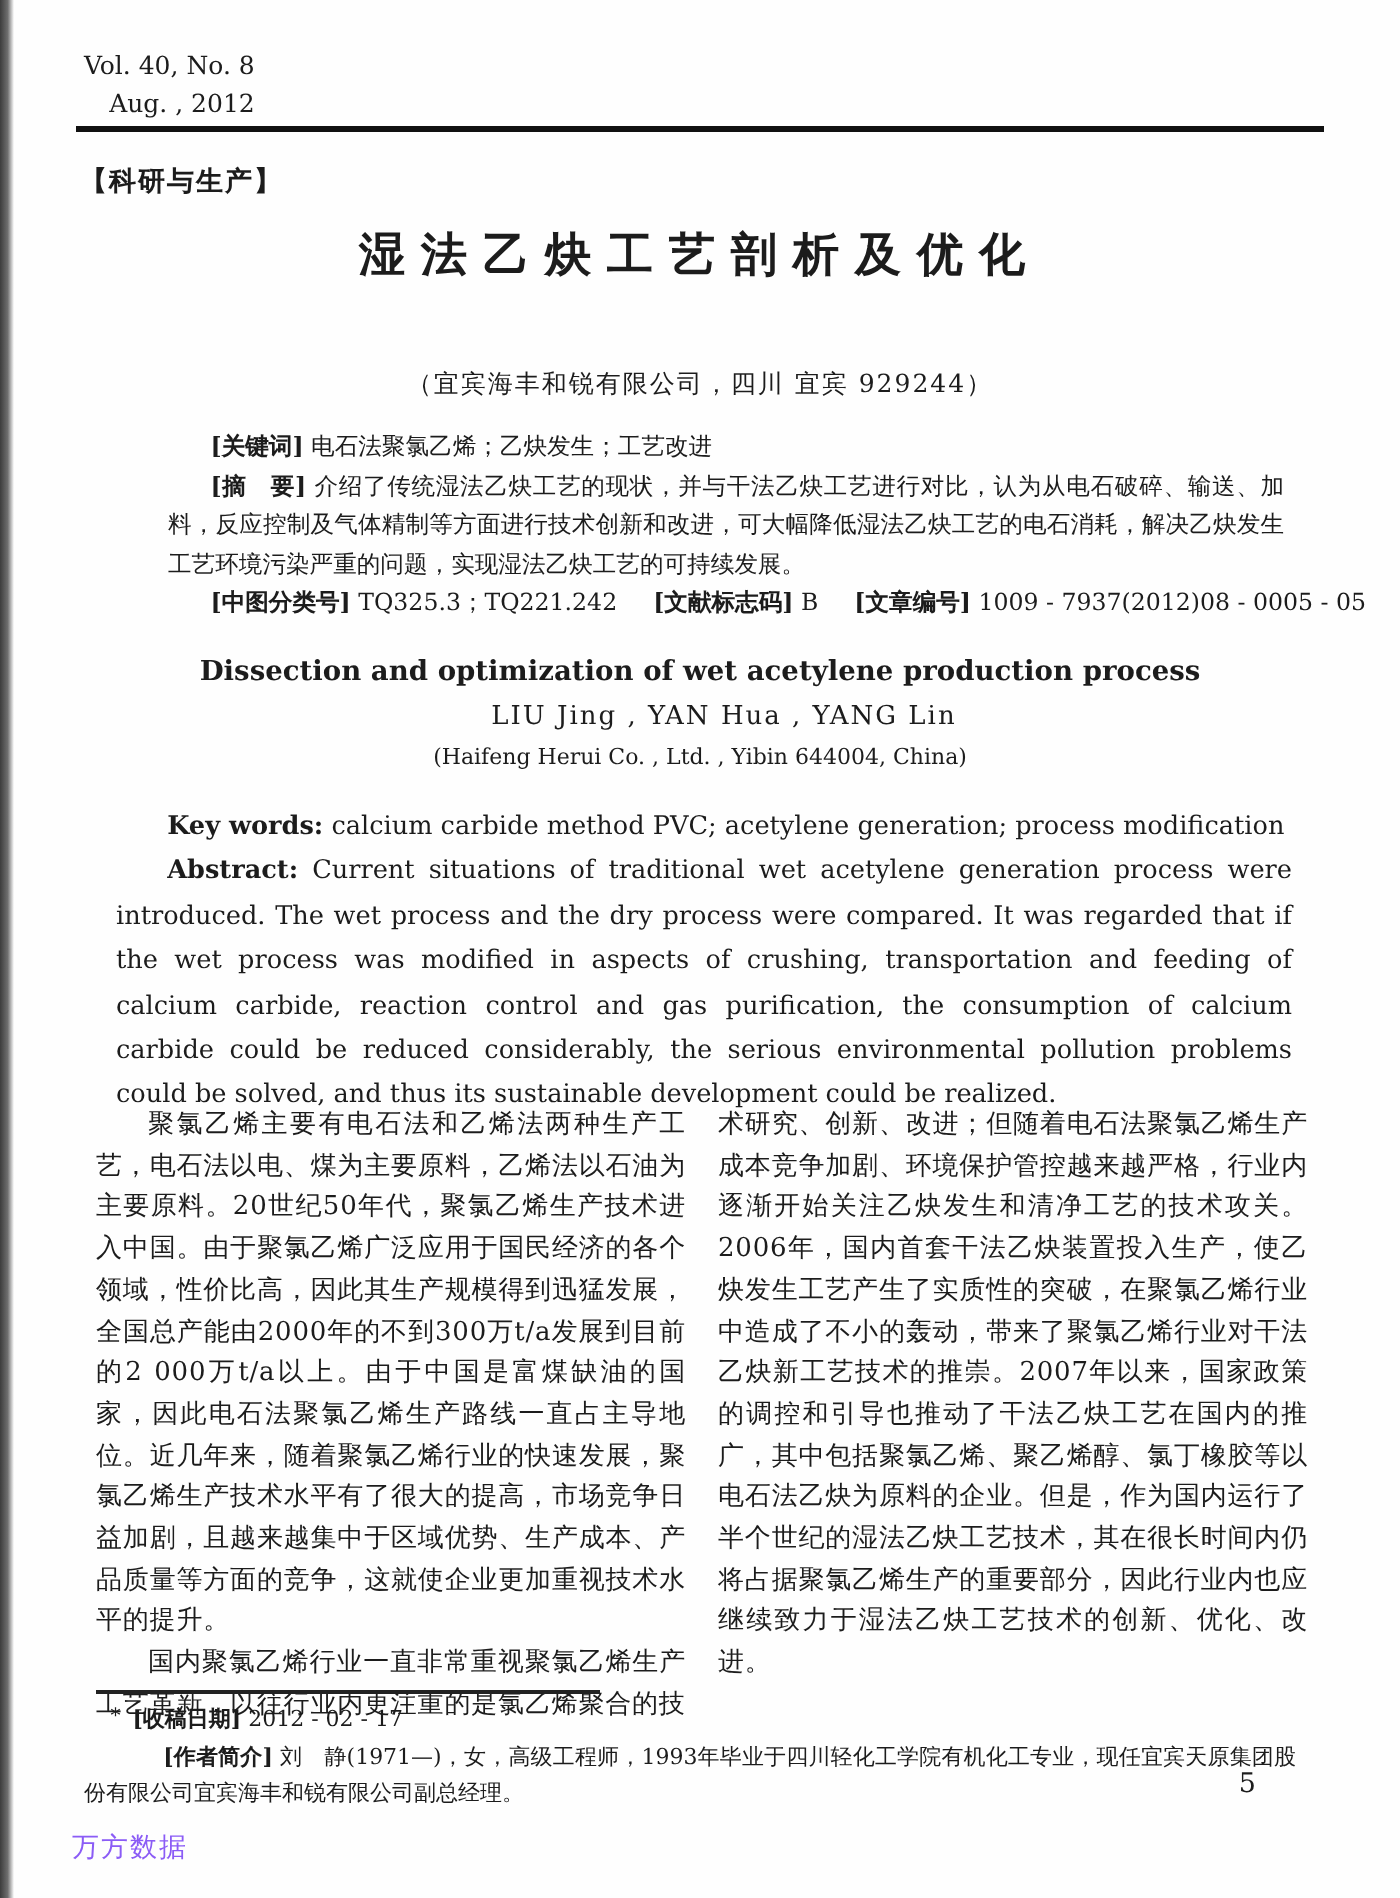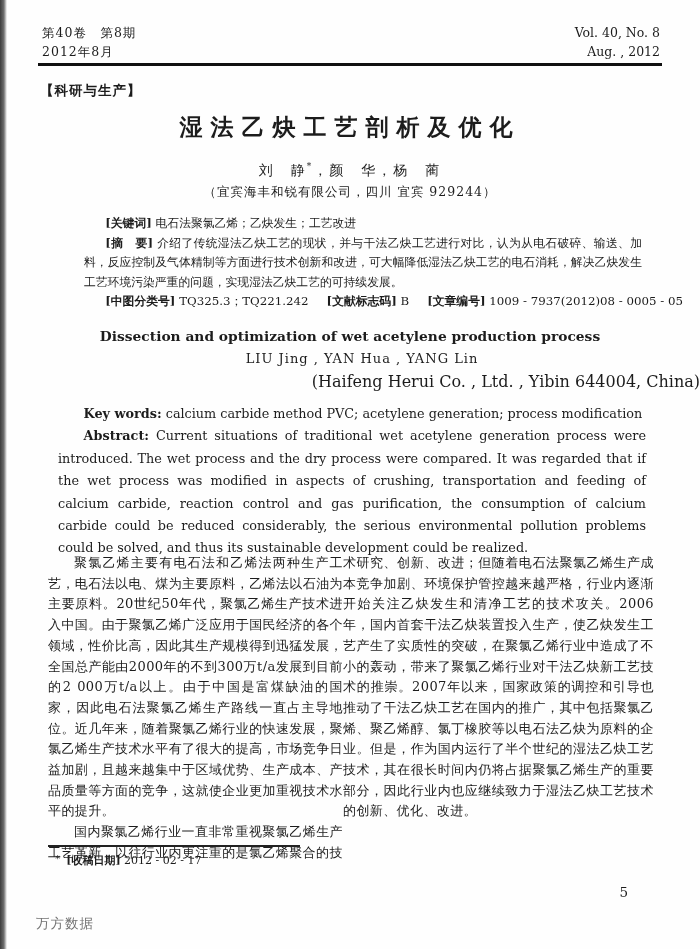--- a/index.html
+++ b/index.html
@@ -64,32 +64,32 @@
   .eng-title{
     position:absolute;top:328px;left:0;width:100%;
     text-align:center;font-size:13.8px;font-weight:bold;margin:0;
   }
   .eng-authors{
     position:absolute;top:351px;left:0;width:100%;
     text-align:center;font-size:13px;letter-spacing:1px;padding-left:12px;
   }
   .eng-affil{
     position:absolute;top:372px;left:0;width:100%;
-    text-align:right;font-size:16px;
+    text-align:center;font-size:11px;
   }
   .eng-pars{
     position:absolute;top:403px;left:58px;right:54px;
     font-size:12.8px;line-height:22.4px;text-align:justify;
   }
   .eng-pars p{margin:0;text-indent:2em;}
   .eng-pars .lbl{font-weight:bold;}
   
   .columns{
     position:absolute;top:553px;left:48px;right:46px;
-    display:flex;
+    display:flex;gap:16px;
   }
   .col{font-size:13px;line-height:20.7px;text-align:justify;letter-spacing:.4px;}
   .col.left{width:295px;flex:none;}
   .col.right{flex:1;}
   .col p{margin:0;}
   .col p.indent{text-indent:2em;}
   
   .foot-rule{
     position:absolute;top:845px;left:48px;width:252px;height:1.5px;background:#222;
   }
@@ -99,47 +99,42 @@
   }
   .footnote p{margin:0;}
   .footnote .lbl{font-weight:bold;}
   .foot-received{text-indent:1.2em;}
   .foot-received .star{font-size:10px;vertical-align:2px;margin-right:6px;}
   .foot-bio{text-indent:3.6em;}
   .page-number{
     position:absolute;top:884px;right:72px;font-size:13.5px;
   }
   .watermark{
-    position:absolute;top:915px;left:36px;font-size:13.5px;color:#737373;
+    position:absolute;top:915px;left:36px;font-size:13.5px;color:#8b5cf6;
     font-family:"DejaVu Sans","Liberation Sans",sans-serif;letter-spacing:1px;
   }
 </style>
 </head>
 <body>
 
 <div class="page">
   <div class="scan-edge"></div>
 
   <div class="header">
-    <div class="h-left">
-      <div>第40卷　第8期</div>
-      <div>2012年8月</div>
-    </div>
     <div class="h-right">
       <div>Vol. 40, No. 8</div>
       <div>Aug. , 2012</div>
     </div>
   </div>
   <div class="header-rule"></div>
 
   <div class="badge">【科研与生产】</div>
 
   <h1 class="title-cn">湿法乙炔工艺剖析及优化</h1>
 
-  <div class="authors-cn"><span>刘　静</span><sup>*</sup><span>，颜　华，杨　蔺</span></div>
 
   <div class="affil-cn">（宜宾海丰和锐有限公司，四川 宜宾 929244）</div>
 
   <div class="meta-block">
     <p class="meta-kw"><span class="lbl">[关键词]</span><span> 电石法聚氯乙烯；乙炔发生；工艺改进</span></p>
     <p class="meta-abs"><span class="lbl">[摘　要]</span><span> 介绍了传统湿法乙炔工艺的现状，并与干法乙炔工艺进行对比，认为从电石破碎、输送、加料，反应控制及气体精制等方面进行技术创新和改进，可大幅降低湿法乙炔工艺的电石消耗，解决乙炔发生工艺环境污染严重的问题，实现湿法乙炔工艺的可持续发展。</span></p>
     <p class="meta-class"><span class="grp"><span class="lbl">[中图分类号]</span><span> TQ325.3；TQ221.242</span></span><span class="grp"><span class="lbl">[文献标志码]</span><span> B</span></span><span class="grp"><span class="lbl">[文章编号]</span><span> 1009 - 7937(2012)08 - 0005 - 05</span></span></p>
   </div>
 
   <h2 class="eng-title">Dissection and optimization of wet acetylene production process</h2>
@@ -157,17 +152,18 @@
       <p class="indent">国内聚氯乙烯行业一直非常重视聚氯乙烯生产工艺革新，以往行业内更注重的是氯乙烯聚合的技</p>
     </div>
     <div class="col right">
       <p>术研究、创新、改进；但随着电石法聚氯乙烯生产成本竞争加剧、环境保护管控越来越严格，行业内逐渐开始关注乙炔发生和清净工艺的技术攻关。2006年，国内首套干法乙炔装置投入生产，使乙炔发生工艺产生了实质性的突破，在聚氯乙烯行业中造成了不小的轰动，带来了聚氯乙烯行业对干法乙炔新工艺技术的推崇。2007年以来，国家政策的调控和引导也推动了干法乙炔工艺在国内的推广，其中包括聚氯乙烯、聚乙烯醇、氯丁橡胶等以电石法乙炔为原料的企业。但是，作为国内运行了半个世纪的湿法乙炔工艺技术，其在很长时间内仍将占据聚氯乙烯生产的重要部分，因此行业内也应继续致力于湿法乙炔工艺技术的创新、优化、改进。</p>
     </div>
   </div>
 
   <div class="foot-rule"></div>
   <div class="footnote">
     <p class="foot-received"><span class="star">*</span><span class="lbl">[收稿日期]</span><span> 2012 - 02 - 17</span></p>
+    <p class="foot-bio"><span class="lbl">[作者简介]</span><span> 刘　静(1971—)，女，高级工程师，1993年毕业于四川轻化工学院有机化工专业，现任宜宾天原集团股份有限公司宜宾海丰和锐有限公司副总经理。</span></p>
   </div>
 
   <div class="page-number">5</div>
   <div class="watermark">万方数据</div>
 </div>
 
 </body></html>

